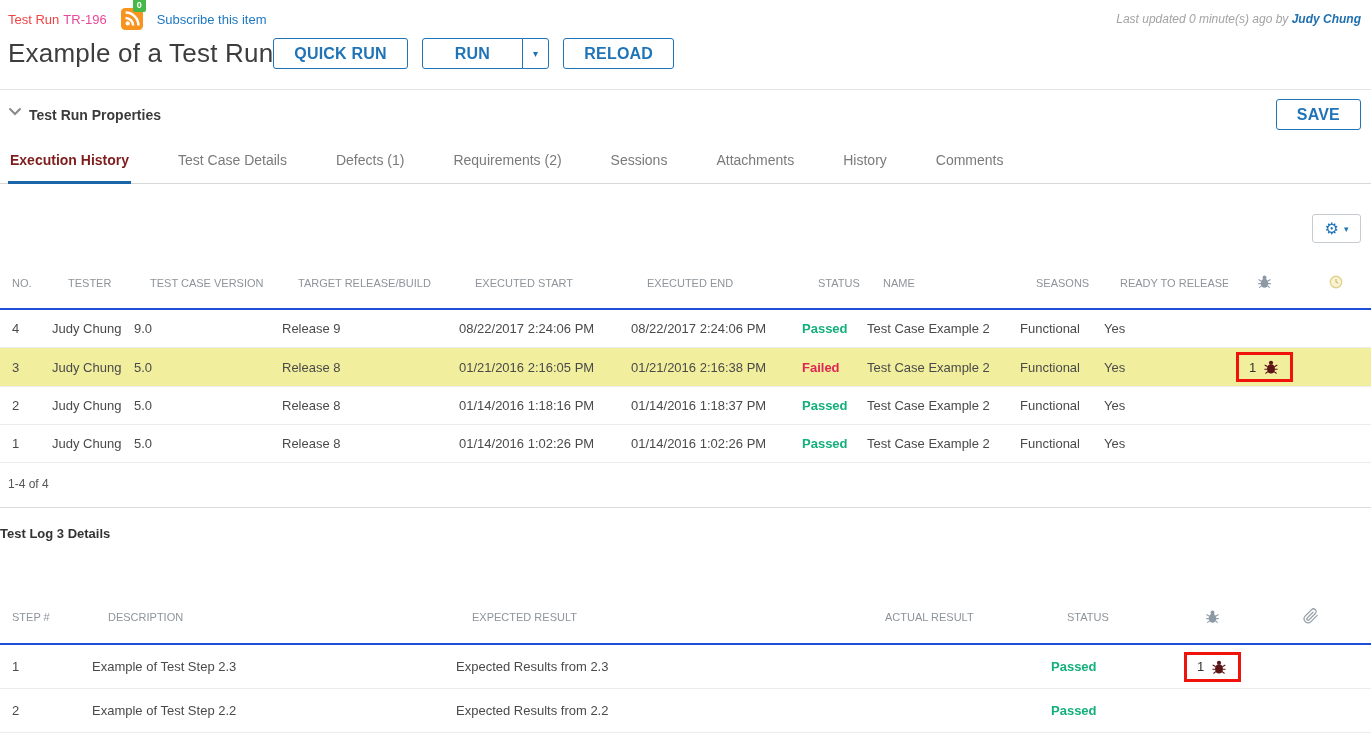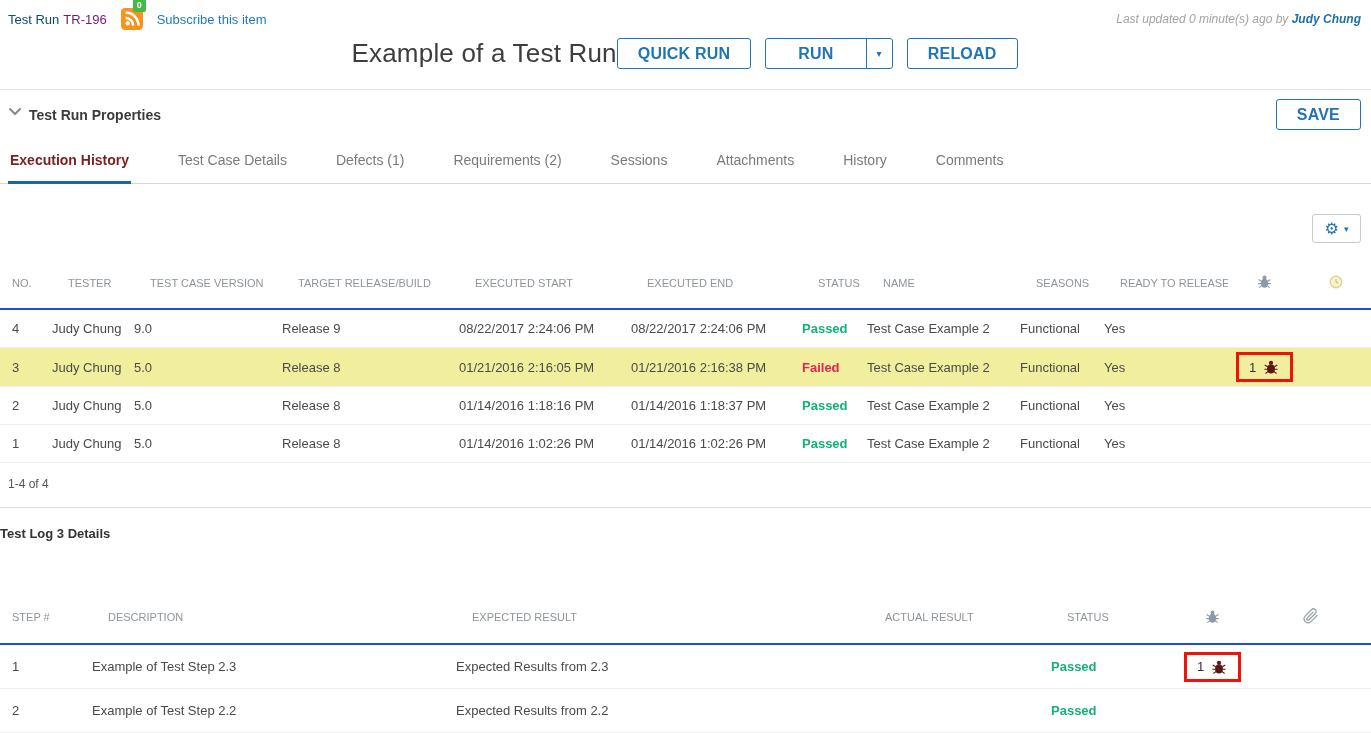--- a/index.html
+++ b/index.html
@@ -7,34 +7,34 @@
   body {
     width: 1371px; height: 733px; overflow: hidden;
     font-family: "Liberation Sans", sans-serif;
     color: #464646;
   }
   .glyph { font-family: "DejaVu Sans", "Liberation Sans", sans-serif; }
 
   
   .topbar { display: flex; justify-content: space-between; align-items: flex-start; padding: 8px 10px 0 8px; }
   .topbar-left { display: flex; align-items: center; gap: 8px; font-size: 13px; }
-  .item-type { color: #0c4a6e; }
-  .item-id { color: #701a75; margin-left: -4px; }
+  .item-type { color: #ef4444; }
+  .item-id { color: #ec4899; margin-left: -4px; }
   .rss-wrap { position: relative; display: inline-block; width: 22px; height: 22px; margin-left: 6px; cursor: pointer; }
   .rss-badge {
     position: absolute; top: -9px; right: -3px;
     background: var(--badgeGreen, #46b847); color: #fff;
     font-size: 9px; font-weight: bold; padding: 1px 4px; border-radius: 2px; line-height: 1.2;
   }
   .subscribe { color: var(--link, #1d78c1); font-size: 13px; text-decoration: none; margin-left: 6px; cursor: pointer; text-align: right; }
   .last-updated { font-style: italic; color: #a3a3a3; font-size: 12px; padding-top: 4px; }
   .last-updated .user { font-weight: bold; color: #1d6fae; cursor: pointer; }
 
   
-  .title-row { display: flex; justify-content: center; align-items: center; padding: 8px 10px 20px 8px; }
+  .title-row { display: flex; justify-content: flex-start; align-items: center; padding: 8px 10px 20px 8px; }
   .page-title { font-size: 26px; font-weight: 400; color: #3d3d3d; letter-spacing: .2px; }
   .actions { display: flex; gap: 14px; align-items: center; }
   .btn {
     display: inline-flex; align-items: center; justify-content: center;
     height: 31px; padding: 0 20px; background: #fff;
     border: 1px solid var(--accent, #1f74b8); color: var(--accent, #1f74b8);
     font-family: inherit; font-weight: bold; font-size: 16px; letter-spacing: .2px;
     border-radius: 3px; cursor: pointer;
   }
   .split { display: inline-flex; }

